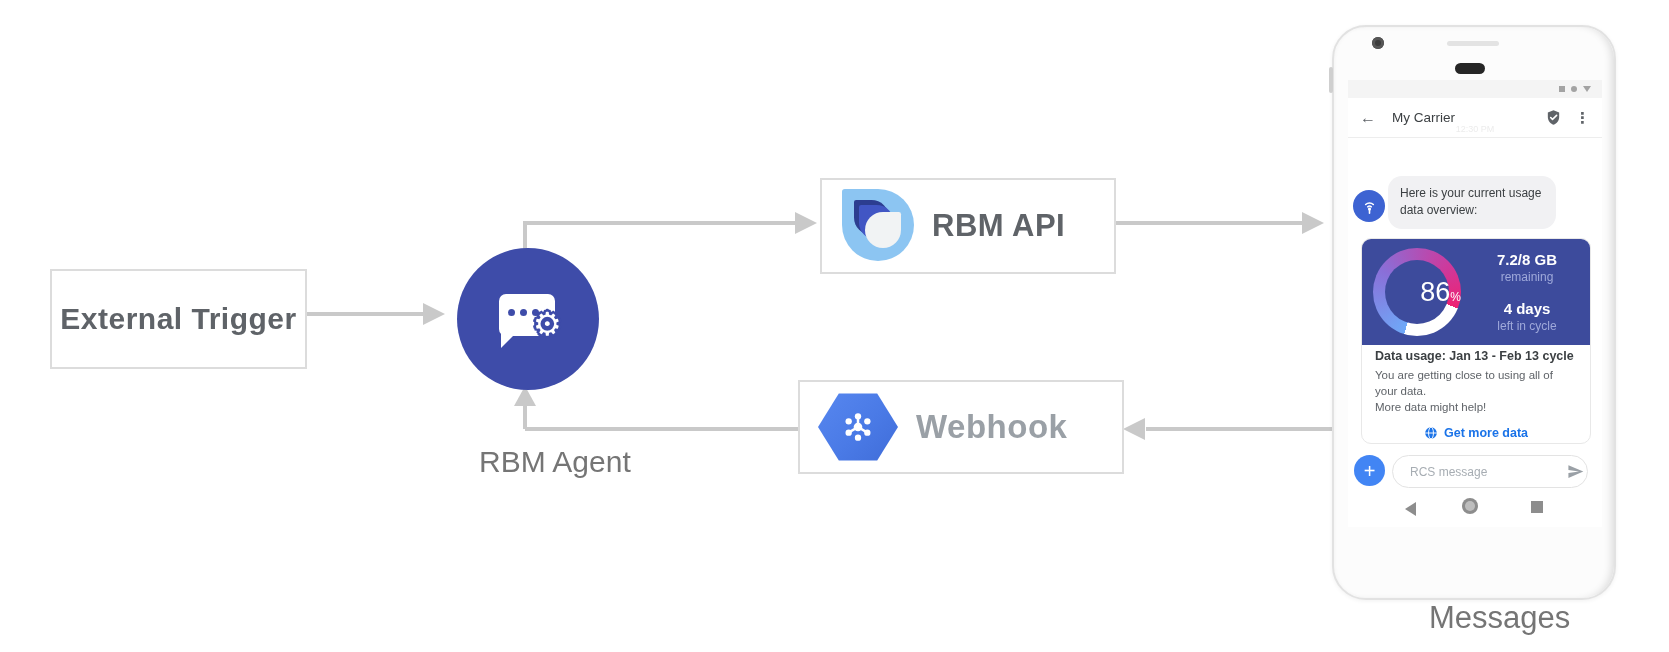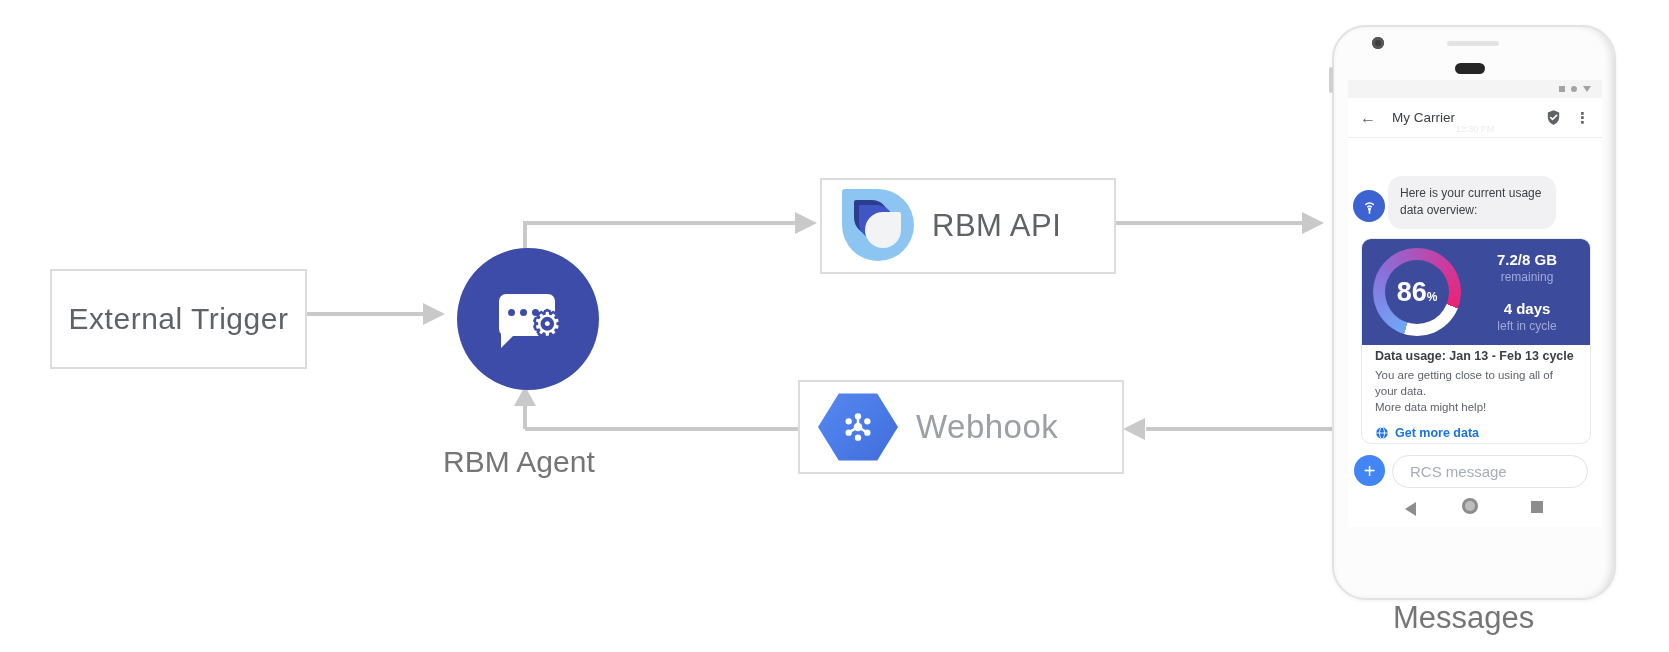--- a/index.html
+++ b/index.html
@@ -5,21 +5,21 @@
   html,body{margin:0;padding:0;background:#ffffff;}
   .canvas{position:relative;width:1669px;height:652px;background:#fff;overflow:hidden;
           font-family:"Liberation Sans","DejaVu Sans",sans-serif;}
   
   .hline,.vline{position:absolute;background:#c9c9c9;}
   .arrow{position:absolute;width:0;height:0;}
   .arrow.right{border-top:11px solid transparent;border-bottom:11px solid transparent;border-left:22px solid #c9c9c9;}
   .arrow.left{border-top:11px solid transparent;border-bottom:11px solid transparent;border-right:22px solid #c9c9c9;}
   .arrow.up{border-left:11px solid transparent;border-right:11px solid transparent;border-bottom:20px solid #c9c9c9;}
   .diagbox{position:absolute;background:#fff;border:2px solid #dcdcdc;display:flex;align-items:center;justify-content:center;}
-  .diaglabel{color:#5f6368;font-weight:400;letter-spacing:.5px;}
+  .diaglabel{color:#5f6368;font-weight:700;letter-spacing:.5px;}
   
   .agent-circle{position:absolute;left:457px;top:248px;width:142px;height:142px;border-radius:50%;background:#3e4ca9;}
   .agent-bubble{position:absolute;left:42px;top:46px;width:56px;height:42px;background:#fff;border-radius:7px;}
   .agent-dot{position:absolute;top:15px;width:7px;height:7px;border-radius:50%;background:#3e4ca9;}
   .agent-tail{position:absolute;left:44px;top:86px;width:0;height:0;border-top:14px solid #fff;border-right:14px solid transparent;}
   .agent-gear{position:absolute;left:76px;top:60px;color:#fff;font-size:32px;line-height:32px;
               text-shadow:-3px 0 0 #3e4ca9,3px 0 0 #3e4ca9,0 -3px 0 #3e4ca9,0 3px 0 #3e4ca9,-2px -2px 0 #3e4ca9,2px 2px 0 #3e4ca9,-2px 2px 0 #3e4ca9,2px -2px 0 #3e4ca9;}
   
   .apilogo{position:absolute;left:20px;top:9px;width:72px;height:72px;}
   .drop-big{position:absolute;left:0;top:0;width:72px;height:72px;background:#8cc5f2;border-radius:4% 50% 50% 50%;}
@@ -54,44 +54,44 @@
   .avatar{position:absolute;left:5px;top:110px;width:32px;height:32px;border-radius:50%;background:#3d63d2;
           display:flex;align-items:center;justify-content:center;}
   .bubble{position:absolute;left:40px;top:96px;max-width:168px;background:#f1f1f3;border-radius:14px;
           padding:9px 12px;font-size:12px;line-height:1.45;color:#3c4043;box-sizing:border-box;}
   .card{position:absolute;left:13px;top:158px;width:230px;height:206px;border:1px solid #e8e8e8;border-radius:10px;
         overflow:hidden;background:#fff;box-sizing:border-box;}
   .card-top{position:relative;width:100%;height:106px;background:#3d4b9c;}
   .gauge{position:absolute;left:11px;top:9px;width:88px;height:88px;border-radius:50%;
          background:conic-gradient(from 197deg,#6fa9f8 0deg,#8a6fd8 105deg,#cb3b9e 210deg,#ee2173 275deg,#ffffff 275deg 360deg);}
   .gauge-hole{position:absolute;left:12px;top:12px;width:64px;height:64px;border-radius:50%;background:#3d4b9c;}
-  .gauge-num{position:absolute;left:0;top:0;width:88px;height:88px;display:flex;align-items:center;justify-content:center;
-             color:#fff;font-size:27px;font-weight:700;}
+  .gauge-num{position:absolute;left:0;top:0;width:88px;height:88px;display:flex;align-items:center;justify-content:flex-end;
+             color:#fff;font-size:27px;font-weight:400;}
   .gauge-pct{font-size:12px;margin-top:10px;}
   .card-topright{position:absolute;left:112px;top:12px;width:106px;text-align:center;color:#fff;}
   .big-val{font-size:15px;font-weight:bold;}
   .sub-val{font-size:12px;color:#9fa9da;margin-top:2px;}
   .card-bottom{padding:4px 13px 0 13px;}
   .usage-title{font-size:12.5px;font-weight:bold;color:#3c4043;}
   .usage-body{font-size:11.5px;color:#5f6368;line-height:1.4;margin-top:4px;}
-  .action-row{margin-top:11px;display:flex;align-items:center;justify-content:flex-start;gap:6px;cursor:pointer;}
+  .action-row{margin-top:11px;display:flex;align-items:center;justify-content:center;gap:6px;cursor:pointer;}
   .action-label{font-size:12.5px;color:#1a73e8;font-weight:bold;}
   .plus-btn{position:absolute;left:6px;top:375px;width:31px;height:31px;border-radius:50%;background:#4285f4;
             color:#fff;font-size:20px;display:flex;align-items:center;justify-content:center;line-height:0;}
   .pill{position:absolute;left:44px;top:375px;width:196px;height:33px;border:1.5px solid #e3e3e3;border-radius:17px;
         box-sizing:border-box;display:flex;align-items:center;background:#fff;}
-  .pill input{border:0;outline:0;flex:1;margin-left:15px;font-size:15px;color:#5f6368;background:transparent;
+  .pill input{border:0;outline:0;flex:1;margin-left:15px;font-size:12px;color:#5f6368;background:transparent;
               font-family:"Liberation Sans","DejaVu Sans",sans-serif;}
   .pill input::placeholder{color:#a7adb3;}
   .send{margin-right:12px;display:flex;}
   .navbar{position:absolute;left:0;bottom:8px;width:254px;height:20px;}
   .nav-back{position:absolute;left:57px;top:3px;width:0;height:0;border-top:7px solid transparent;border-bottom:7px solid transparent;border-right:11px solid #8d8d8d;}
   .nav-home{position:absolute;left:117px;top:2px;width:10px;height:10px;border-radius:50%;background:#bdbdbd;box-shadow:0 0 0 3px #8d8d8d;}
   .nav-recents{position:absolute;left:183px;top:2px;width:12px;height:12px;background:#8d8d8d;}
-  .caption{position:absolute;color:#757575;font-weight:300;}
+  .caption{position:absolute;color:#757575;font-weight:300;margin-left:36px;}
 </style>
 </head>
 <body>
 
 <div class="canvas">
 
   <div class="hline" style="left:303px;top:312px;width:122px;height:4px;"></div>
   <div class="arrow right" style="left:423px;top:303px;"></div>
 
   <div class="vline" style="left:523px;top:224px;width:4px;height:28px;"></div>

